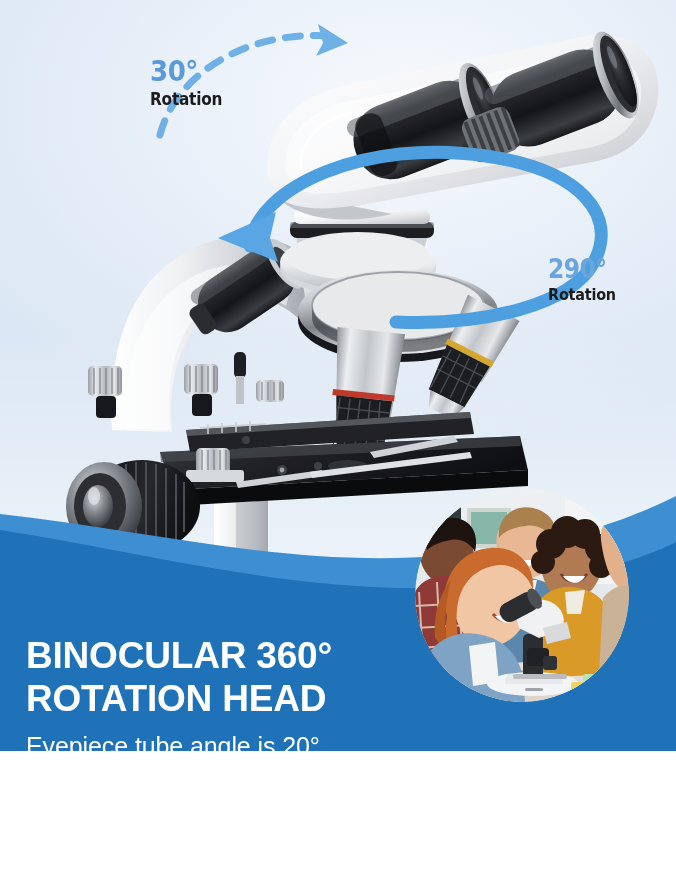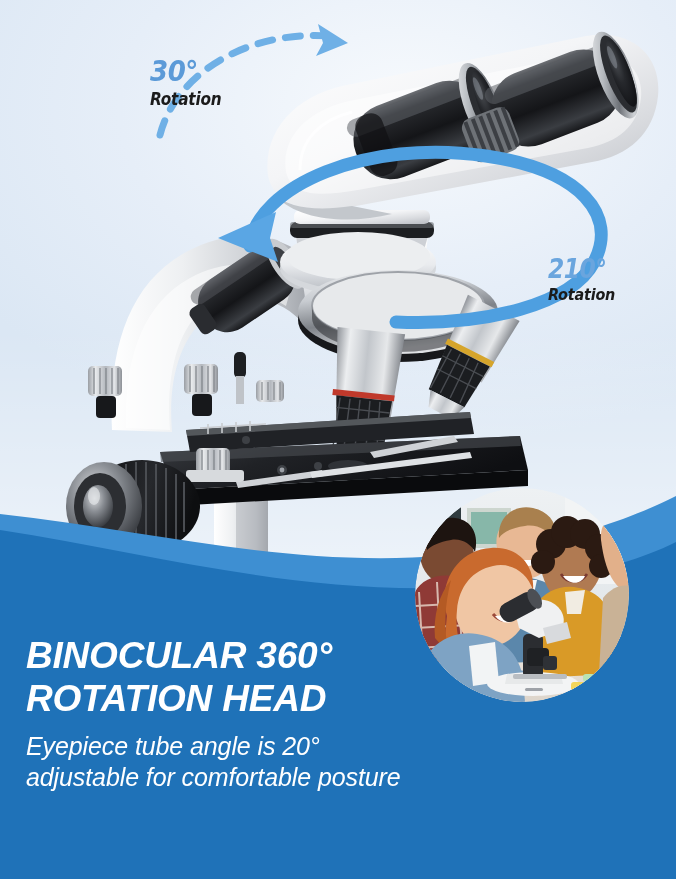--- a/index.html
+++ b/index.html
@@ -1,21 +1,21 @@
 <!DOCTYPE html>
 <html><head>
 <meta charset="utf-8">
 <style>
   html,body{margin:0;padding:0;}
   body{
     width:676px;height:879px;overflow:hidden;
     font-family:"Liberation Sans", sans-serif;
     background:#ffffff;
   }
-  #stage{position:relative;width:676px;height:879px;overflow:hidden;background:#eef4fa;font-style:italic;}
+  #stage{position:relative;width:676px;height:751px;overflow:hidden;background:#eef4fa;}
 
   
   .photo-bg{
     position:absolute;left:0;top:0;width:676px;height:600px;
     background:
       radial-gradient(ellipse 520px 340px at 60% 18%, #f7fafd 0%, #e6eef8 55%, #dbe7f4 100%),
       linear-gradient(160deg,#dce8f5 0%,#eaf1fa 45%,#f4f8fc 100%);
   }
   .photo-bg::after{
     content:"";position:absolute;left:0;top:0;right:0;bottom:0;
@@ -396,21 +396,21 @@
       <path d="M218 238 L276 212 L270 238 L278 262 Z" fill="#5aa6e4"></path>
     </g>
   </svg>
 
   <div class="anno" id="anno30">
     <span class="deg">30°</span>
     <span class="rot">Rotation</span>
   </div>
 
   <div class="anno" id="anno360">
-    <span class="deg">210°</span>
+    <span class="deg">290°</span>
     <span class="rot">Rotation</span>
   </div>
 
   <svg class="band" viewBox="0 0 676 449" xmlns="http://www.w3.org/2000/svg">
     <defs>
       <clipPath id="bandClip">
           <rect x="0" y="0" width="676" height="449"></rect>
         </clipPath>
     </defs>
     <g clip-path="url(#bandClip)">

